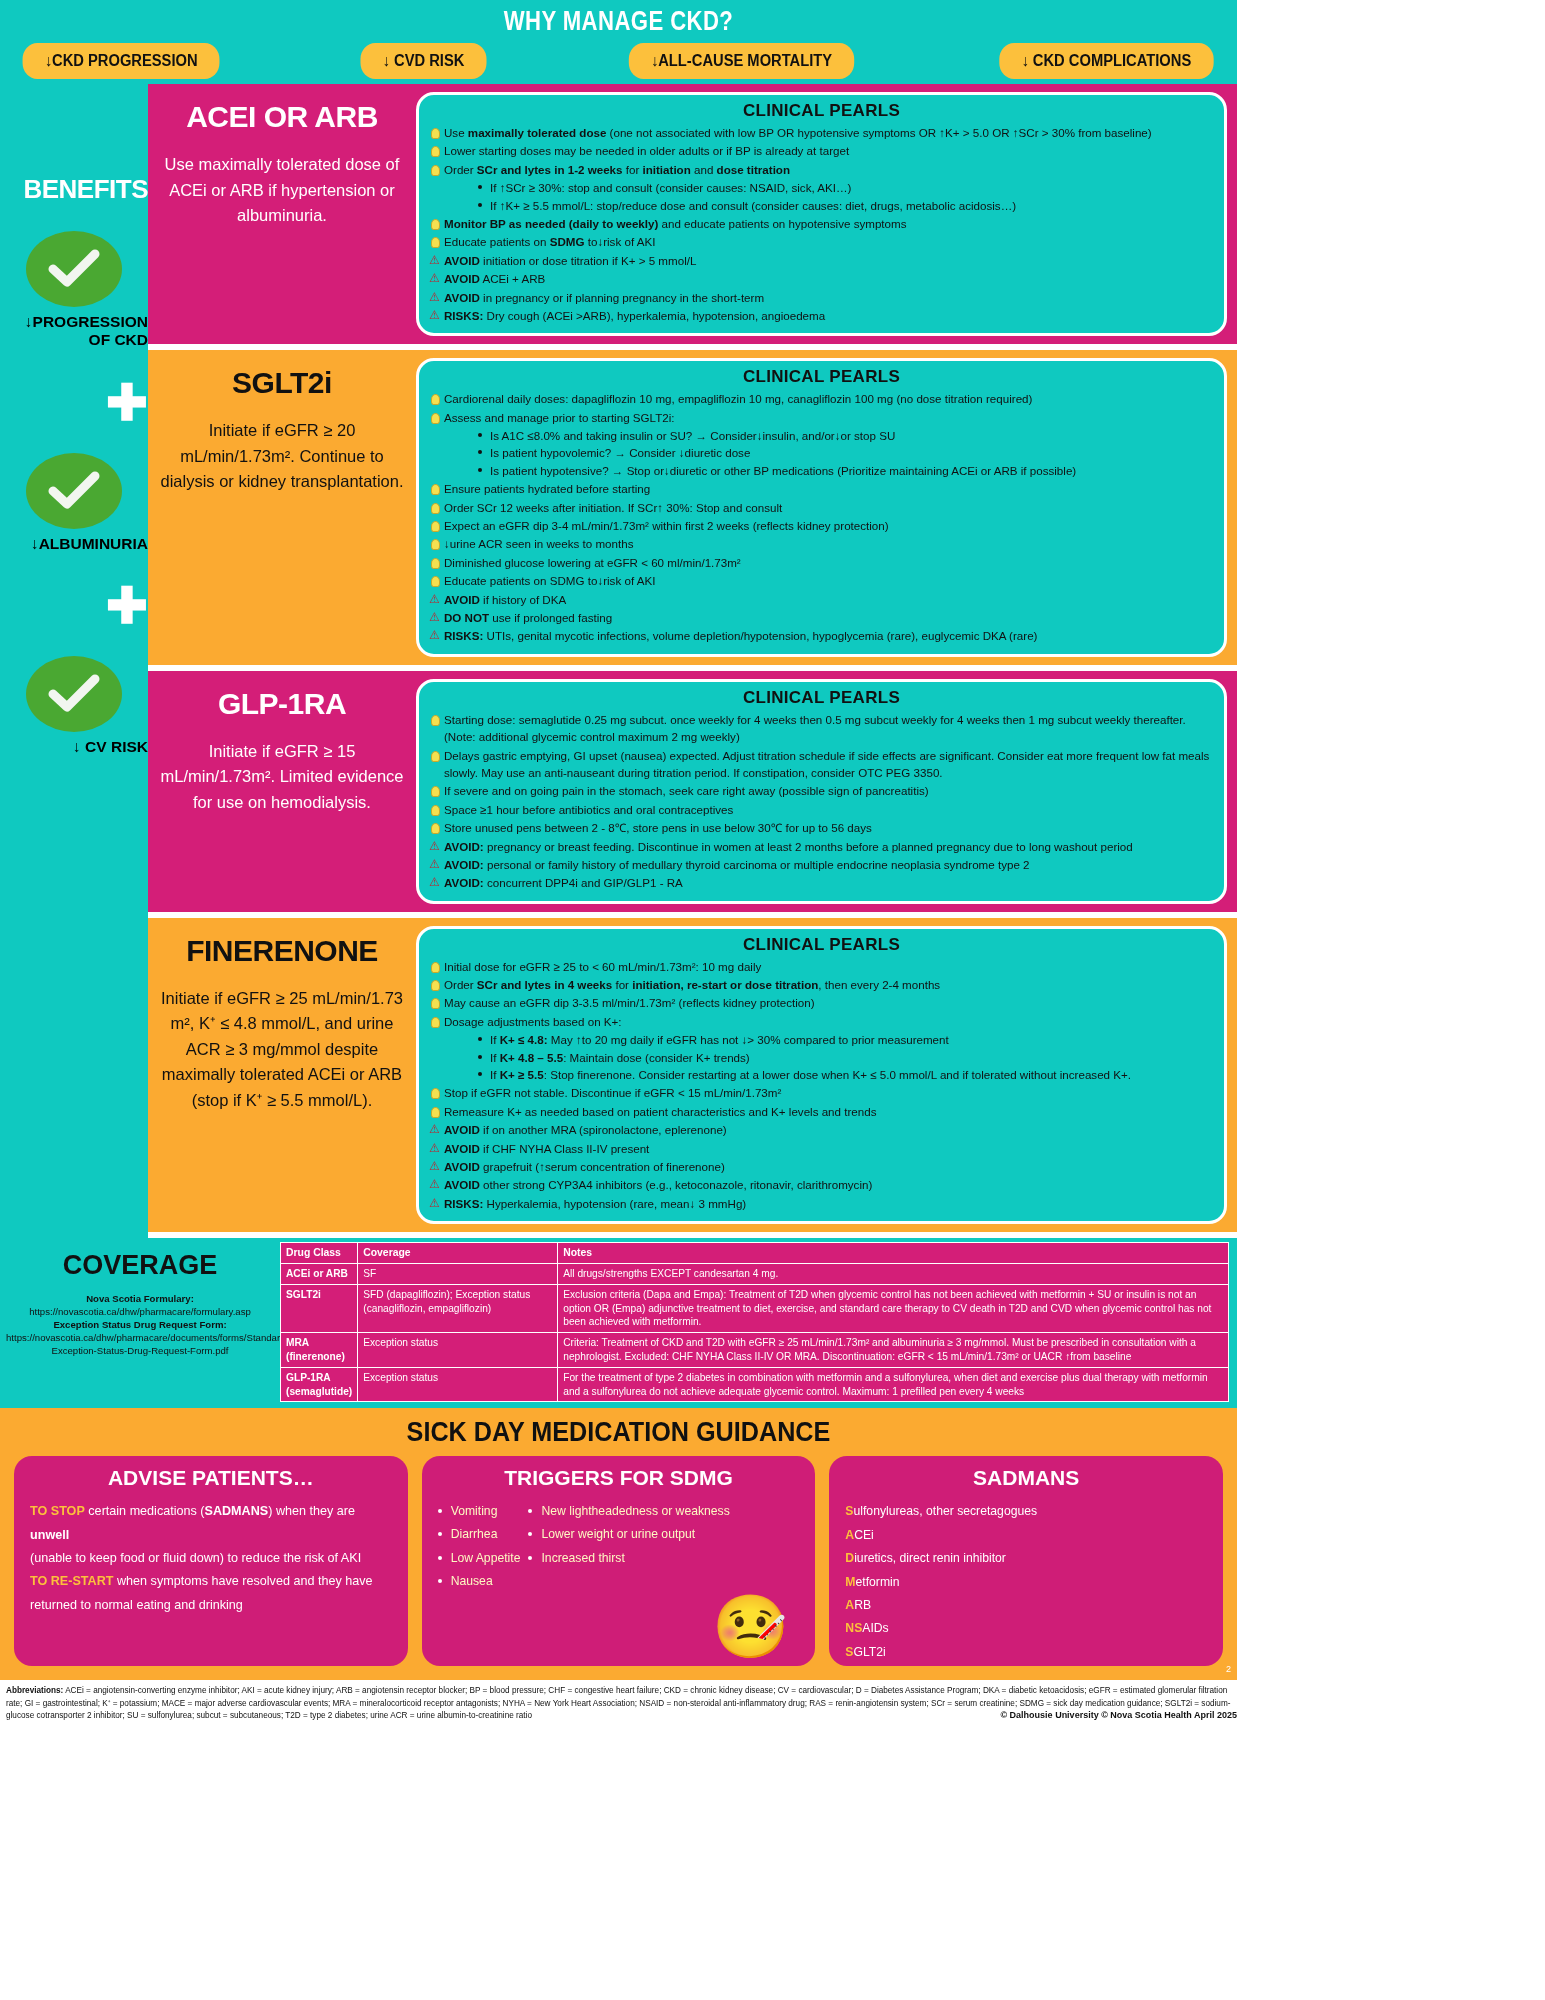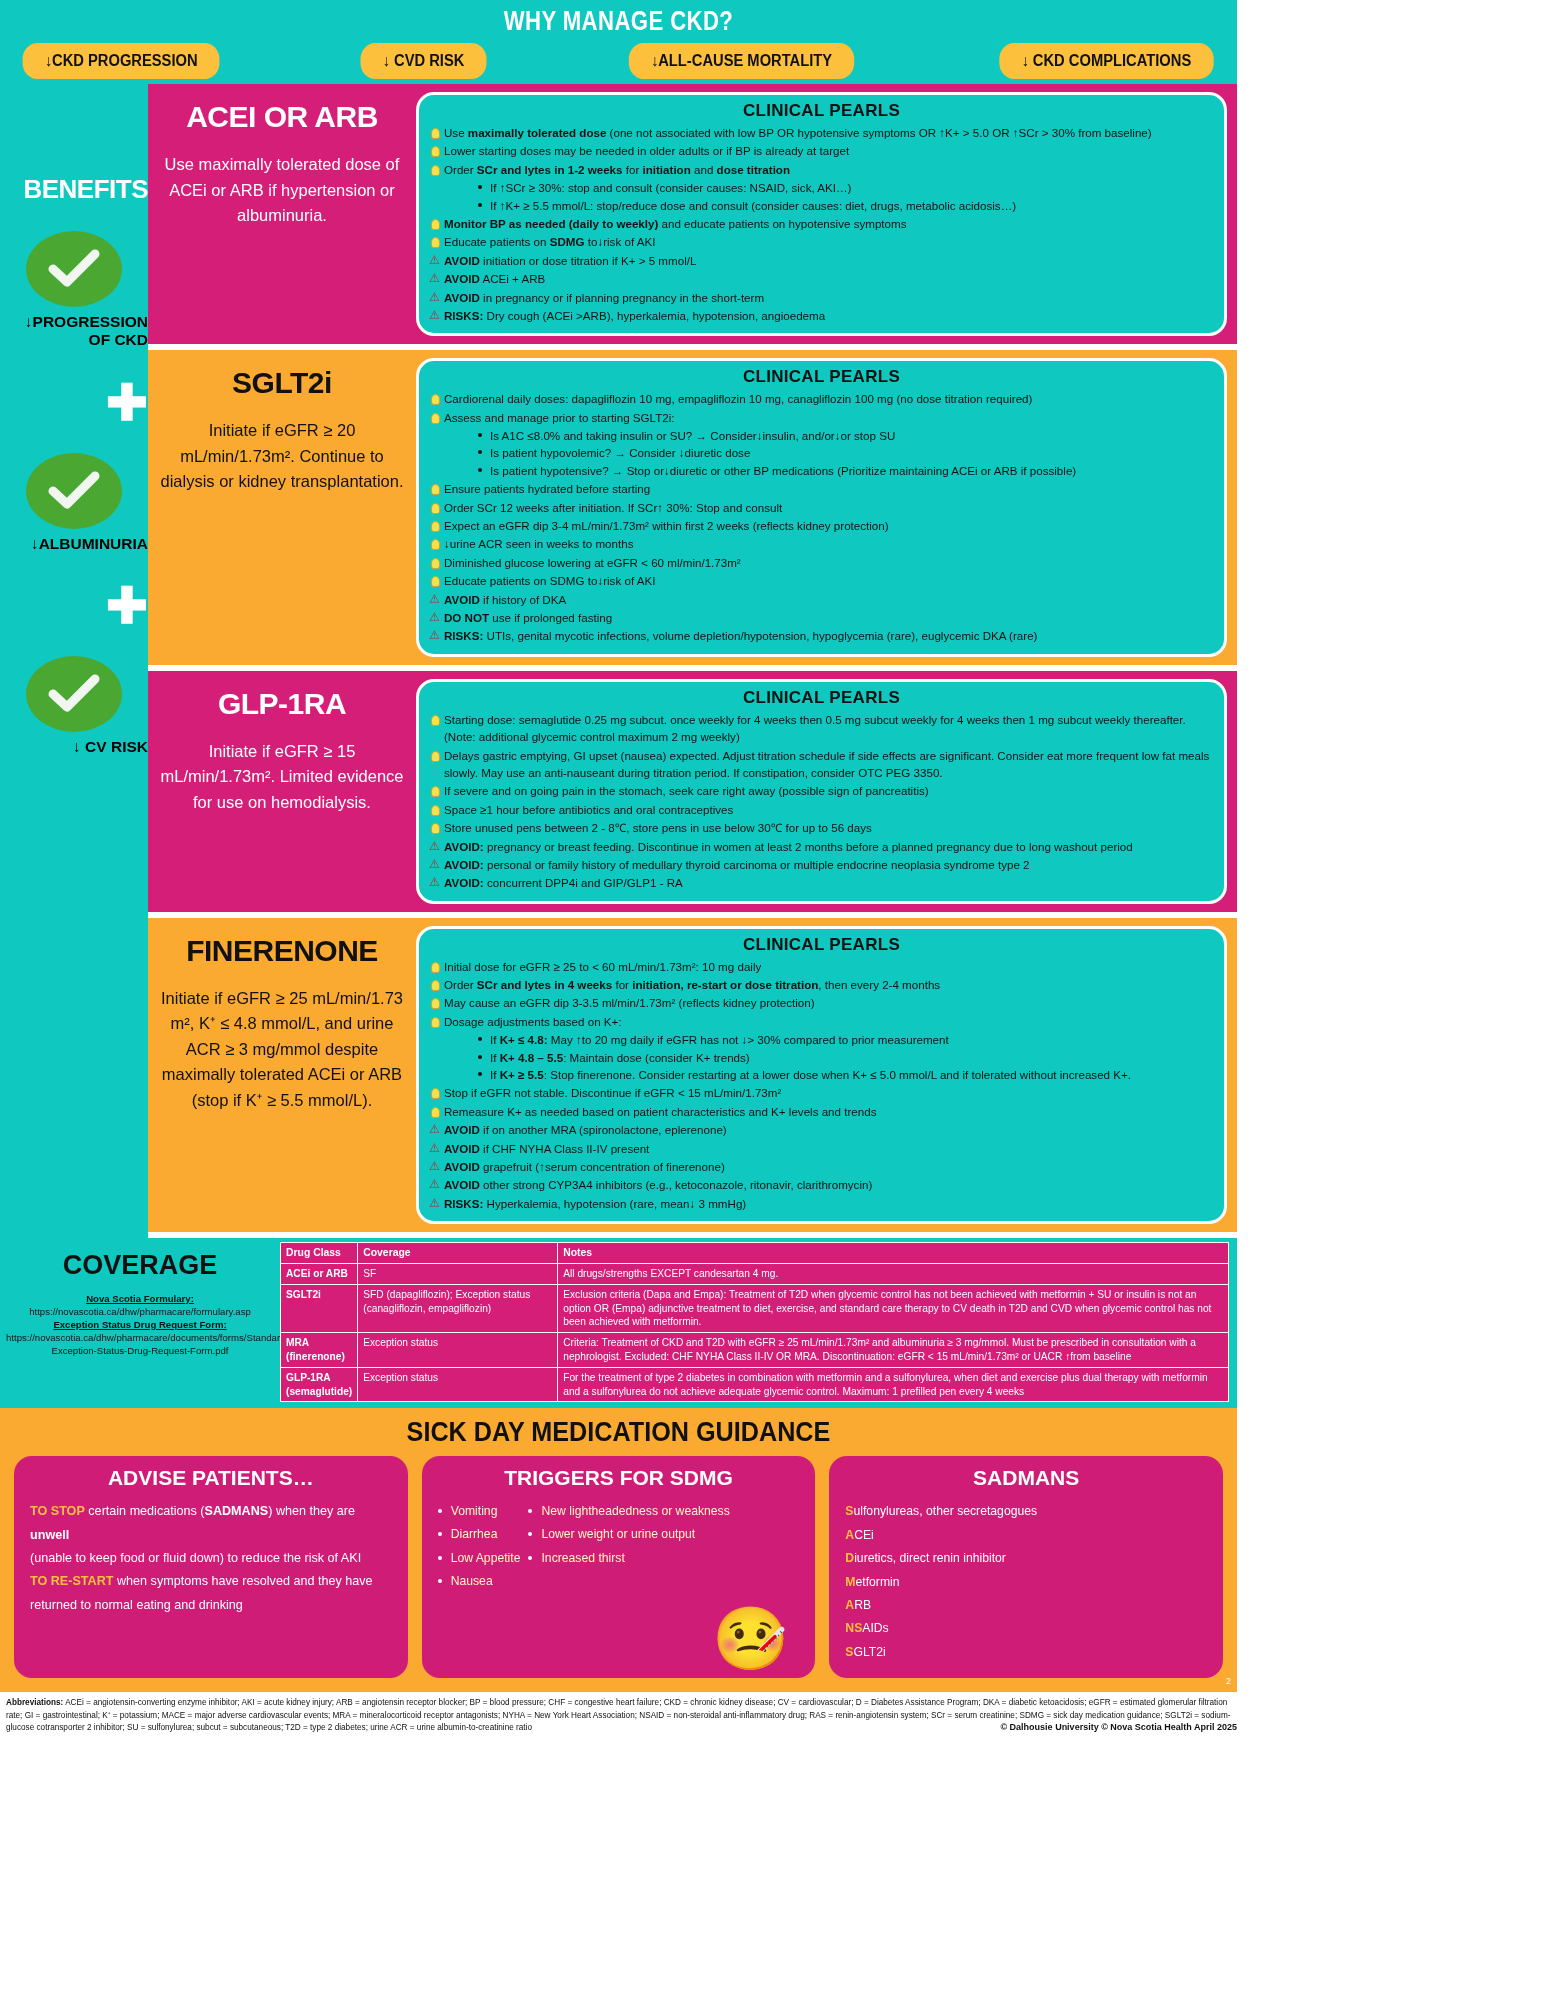--- a/index.html
+++ b/index.html
@@ -90,36 +90,36 @@
     content:""; position:absolute; left:0; top:6px; width:4px; height:4px;
     border-radius:50%; background:#111;
   }
   b { font-weight: bold; }
 
   
   .coverage { display:flex; background:#0fc9c0; padding: 4px 8px 6px 0; }
   .cov-left { width: 280px; flex:none; text-align:center; padding-top: 8px;}
   .cov-title { font-size: 27px; font-weight:bold; color:#111; margin-bottom: 12px;}
   .cov-links { font-size: 9.6px; color:#111; line-height: 1.35; padding: 0 6px;}
-  .cov-links .u { text-decoration: underline; font-weight:bold; }
+  .cov-links .u { font-weight:bold; }
   table.cov-table { border-collapse: collapse; width: 100%; background:#d41e78; }
   table.cov-table th, table.cov-table td {
     border: 1.5px solid #ffffff; color:#fff; font-size: 10.2px;
     padding: 3px 5px; vertical-align: top; text-align:left; line-height:1.35;
   }
   table.cov-table th { font-weight:bold; font-size:10.4px; }
   table.cov-table td.dc { font-weight:bold; width: 72px; }
   table.cov-table td.cv { width: 200px; }
 
   
   .sick { background:#fbaa31; padding: 8px 14px 14px 14px; }
   .sick-title { text-align:center; font-size: 28px; font-weight:bold; color:#111; margin-bottom: 8px;
     transform: scaleX(.9); }
   .sick-cols { display:flex; gap: 14px; }
-  .sick-card { background:#cf1d77; border-radius: 18px; padding: 10px 16px 14px 16px; flex:1; position:relative;}
+  .sick-card { background:#cf1d77; border-radius: 18px; padding: 10px 16px 2px 16px; flex:1; position:relative;}
   .sick-card h3 { color:#fff; text-align:center; font-size: 21px; font-weight:bold; margin-bottom: 10px; }
   .advise { color:#fff; font-size: 12.6px; line-height: 1.85; }
   .advise .hl { color:#fcc03c; font-weight:bold; }
   .advise b { font-weight:bold; }
   .trig-wrap { display:flex; gap: 8px; }
   .trig-wrap ul { list-style:none; }
   .trig-wrap li { color:#fef9c3; font-size: 12.2px; line-height: 1.9; position:relative; padding-left: 13px; }
   .trig-wrap li::before { content:""; position:absolute; left:0; top:9px; width:4px;height:4px;border-radius:50%;background:#fff;}
   .sick-emoji { position:absolute; right: 26px; bottom: 8px; font-size: 62px; line-height:1; }
   .sad-list { list-style:none; }

